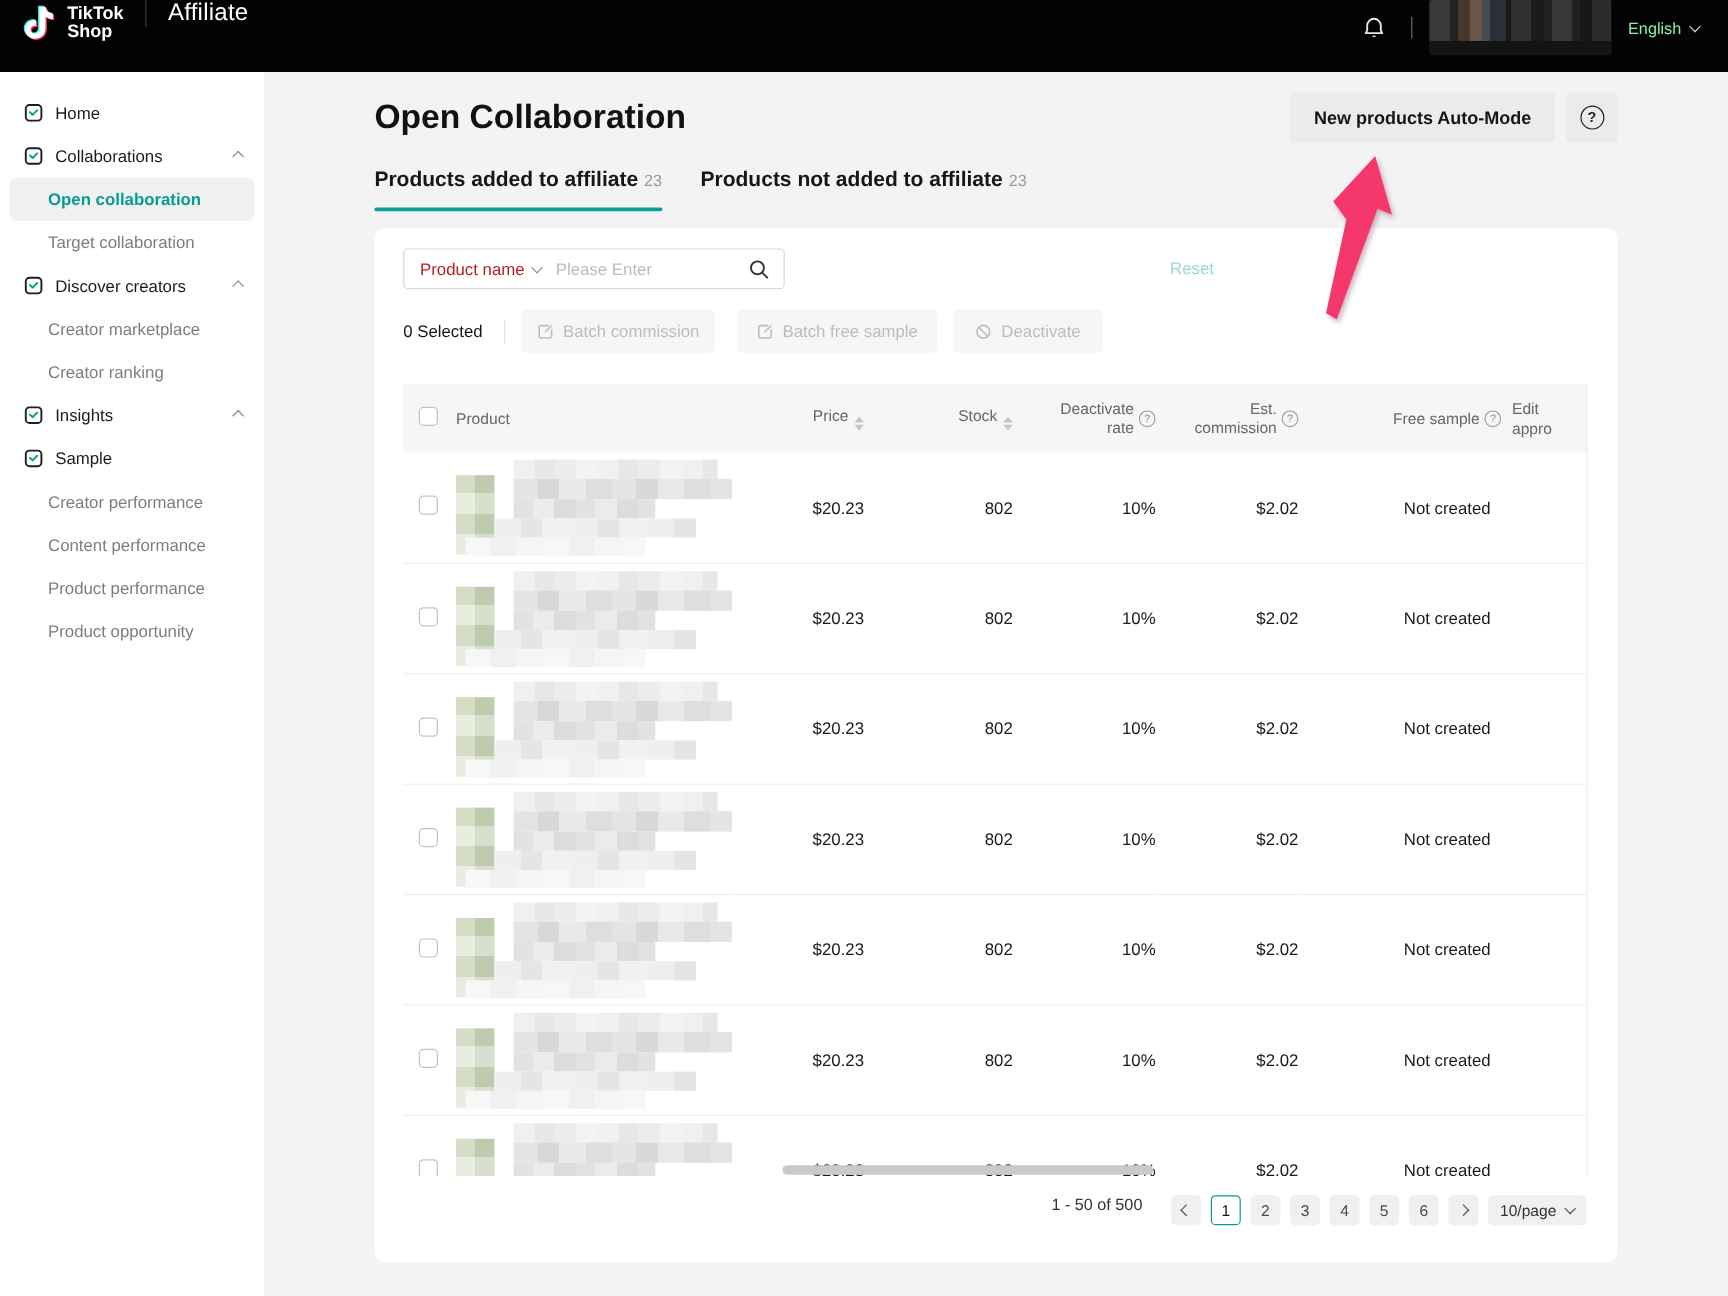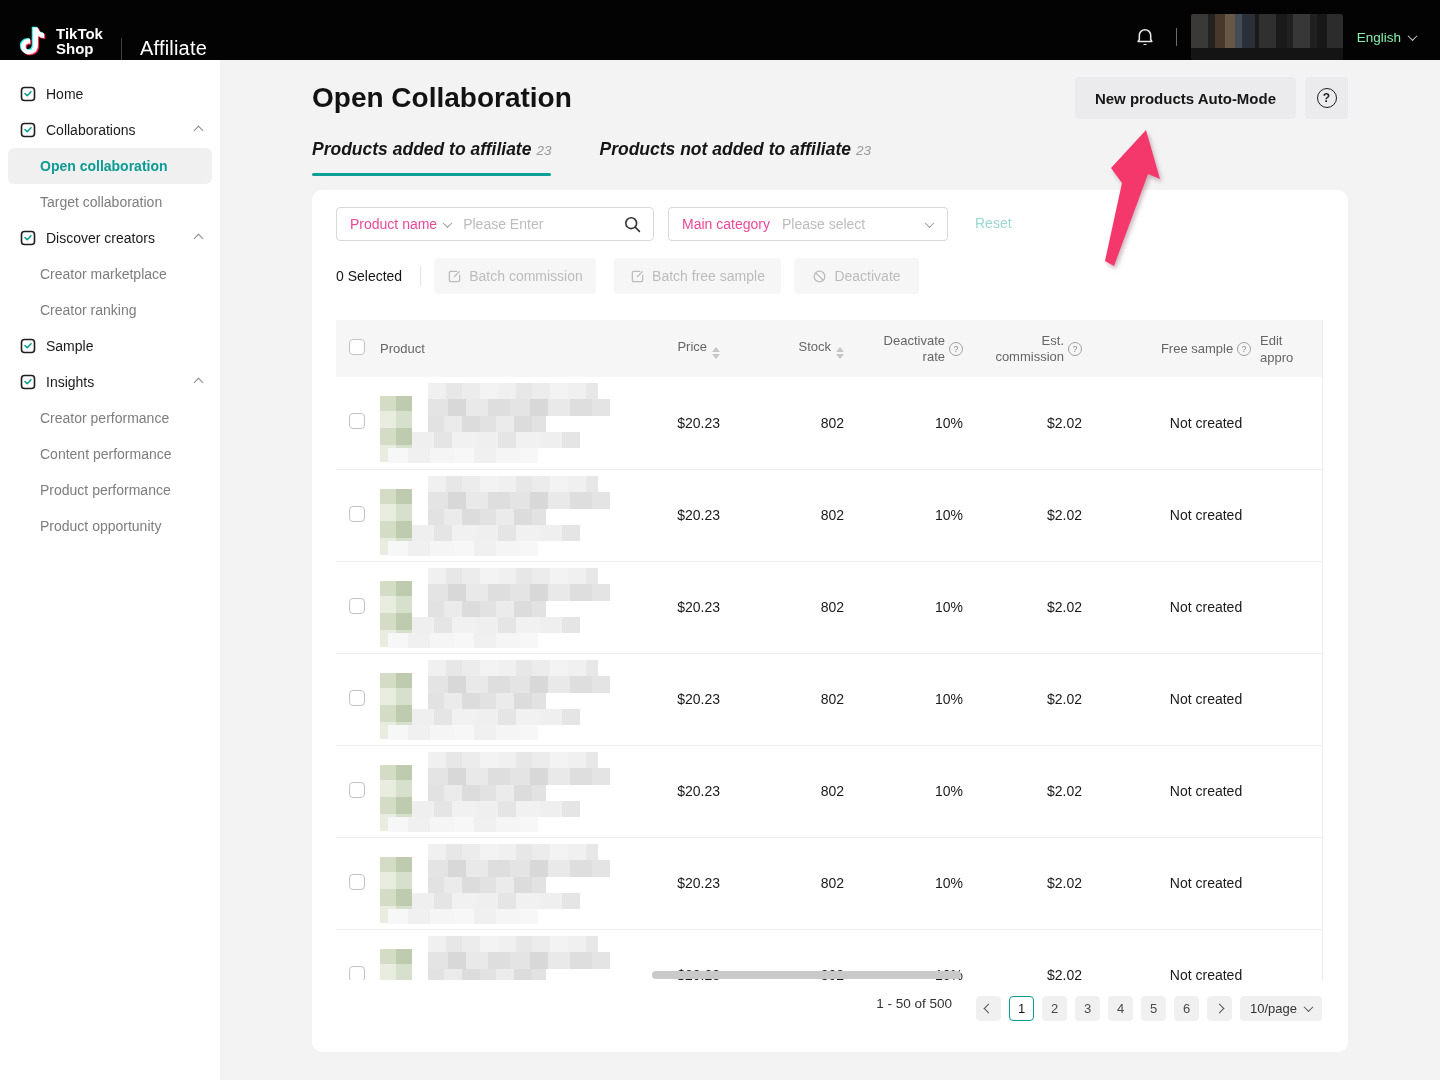--- a/index.html
+++ b/index.html
@@ -1,21 +1,21 @@
 <!DOCTYPE html>
 <html><head>
 <meta charset="utf-8">
 <style>
   * { margin:0; padding:0; box-sizing:border-box; }
   html,body { background:#e9e9e9; }
   body { font-family:"Liberation Sans", sans-serif; color:#161616; }
   #canvas { position:relative; width:1440px; height:1080px; background:#f3f3f4; overflow:hidden; }
 
   
-  .tophdr { position:absolute; left:0; top:0; width:1440px; height:60px; background:#030303; display:flex; align-items:flex-end; }
+  .tophdr { position:absolute; left:0; top:0; width:1440px; height:60px; background:#030303; display:flex; align-items:flex-start; }
   .brand { display:flex; align-items:center; margin-left:16px; }
   .note { width:34px; height:38px; }
   .brand-txt { margin-left:6px; color:#fff; line-height:15px; font-size:15px; }
   .brand-txt .b1 { font-weight:700; }
   .brand-txt .b2 { font-weight:600; }
   .hdr-div { width:1px; height:22px; background:#3f3f3f; margin:0 18px; }
   .product-name { color:#fff; font-size:20px; font-weight:500; letter-spacing:.2px; }
   .hdr-right { margin-left:auto; display:flex; align-items:center; margin-right:24px; }
   .bell { width:22px; height:24px; }
   .hdr-div2 { width:1px; height:18px; background:#6b6b6b; margin:0 14px 0 20px; }
@@ -42,34 +42,34 @@
   .side-item .lbl { flex:1; }
   .side-item.sub { padding-left:40px; color:#7d7d7d; }
   .side-item.active { margin:0 8px; padding-left:32px; height:36px; background:#f0f0f1; border-radius:6px; color:#0a9b94; font-weight:600; }
 
   
   .page-title { position:absolute; left:312px; top:82px; font-size:28px; font-weight:600; color:#121212; }
   .automode-btn { position:absolute; left:1075px; top:77px; width:221px; height:42px; background:#ebebed; border:none; border-radius:4px; font-family:inherit; font-size:15px; font-weight:600; color:#161616; cursor:pointer;text-align:center; }
   .help-btn { position:absolute; left:1305px; top:77px; width:43px; height:42px; background:#ebebed; border:none; border-radius:4px; display:flex; align-items:center; justify-content:center; cursor:pointer; }
   .qcircle { width:20px; height:20px; border:1.7px solid #1f1f1f; border-radius:50%; display:flex; align-items:center; justify-content:center; font-size:12px; font-weight:700; color:#1f1f1f; }
 
-  .tabs { position:absolute; left:312px; top:139px; display:flex; gap:48px;font-style:italic; }
+  .tabs { position:absolute; left:312px; top:139px; display:flex; gap:32px; }
   .tab { position:relative; padding-bottom:16px; display:flex; align-items:baseline; gap:5px; cursor:pointer; }
   .tab .t-lbl { font-size:17.5px; font-weight:600; color:#161616; }
   .tab .t-cnt { font-size:13.5px; color:#9a9a9a; }
   .tab.active::after { content:""; position:absolute; left:0; right:0; bottom:0; height:3px; background:#0c9f96; border-radius:2px; }
 
   
   .card { position:absolute; left:312px; top:190px; width:1036px; height:862px; background:#fff; border-radius:10px; }
 
   
   .filter-box { position:absolute; top:17px; height:34px; border:1px solid #d8d8d8; border-radius:4px; display:flex; align-items:center; background:#fff; font-size:14px; }
   .fb1 { left:24px; width:318px; }
   .fb2 { left:356px; width:280px; }
-  .fb-lbl { color:#ec4899; margin-left:13px; white-space:nowrap; }
+  .fb-lbl { color:#b91c1c; margin-left:13px; white-space:nowrap; }
   .fb1 .cv { margin-left:7px; }
   .ph { color:#bcbcbc; margin-left:12px; flex:1; }
   input.ph { border:none; outline:none; font-family:inherit; font-size:14px; background:transparent; min-width:0; }
   input.ph::placeholder { color:#bcbcbc; }
   .srch { width:17px; height:17px; margin-right:12px; flex:none; }
   .fb2 .cv { margin-right:14px; }
   .reset { position:absolute; left:663px; top:25px; font-size:14px; color:#9bd8d3; cursor:pointer; background:none; border:none; font-family:inherit; }
 
   
   .sel-txt { position:absolute; left:24px; top:68px; height:36px; line-height:36px; font-size:14px; color:#161616; }
@@ -199,29 +199,29 @@
       <span class="lbl">Creator marketplace</span>
     </div>
     <div class="side-item sub">
       <span class="lbl">Creator ranking</span>
     </div>
     <div class="side-item">
       <svg class="ic" viewBox="0 0 16 16">
           <rect x="1.5" y="1.5" width="13" height="13" rx="3" fill="none" stroke="#1f1f1f" stroke-width="1.6"></rect>
           <path d="M5 7.5l2.2 2.2L11 5.8" fill="none" stroke="#0a9b94" stroke-width="1.6" stroke-linecap="round" stroke-linejoin="round"></path>
         </svg>
-      <span class="lbl">Sample</span>
+      <span class="lbl">Insights</span>
+      <i class="cv up"></i>
     </div>
     <div class="side-item">
       <svg class="ic" viewBox="0 0 16 16">
           <rect x="1.5" y="1.5" width="13" height="13" rx="3" fill="none" stroke="#1f1f1f" stroke-width="1.6"></rect>
           <path d="M5 7.5l2.2 2.2L11 5.8" fill="none" stroke="#0a9b94" stroke-width="1.6" stroke-linecap="round" stroke-linejoin="round"></path>
         </svg>
-      <span class="lbl">Insights</span>
-      <i class="cv up"></i>
+      <span class="lbl">Sample</span>
     </div>
     <div class="side-item sub">
       <span class="lbl">Creator performance</span>
     </div>
     <div class="side-item sub">
       <span class="lbl">Content performance</span>
     </div>
     <div class="side-item sub">
       <span class="lbl">Product performance</span>
     </div>
@@ -252,25 +252,20 @@
     <div class="filter-box fb1">
       <span class="fb-lbl">Product name</span>
       <i class="cv down" style="border-color:#9a9a9a"></i>
       <input class="ph" placeholder="Please Enter" style="">
       <svg class="srch" viewBox="0 0 17 17">
         <circle cx="7.2" cy="7.2" r="5.4" fill="none" stroke="#333" stroke-width="1.6"></circle>
         <path d="M11.4 11.4l4 4" stroke="#333" stroke-width="1.6" stroke-linecap="round"></path>
       </svg>
     </div>
 
-    <div class="filter-box fb2">
-      <span class="fb-lbl">Main category</span>
-      <span class="ph">Please select</span>
-      <i class="cv down" style="border-color:#9a9a9a"></i>
-    </div>
 
     <button class="reset">Reset</button>
 
     <div class="sel-txt">0 Selected</div>
     <div class="sel-div"></div>
 
     <button class="act-btn ab1">
       <svg class="act-ic" viewBox="0 0 16 16">
         <path d="M10.5 2.5H4A1.5 1.5 0 0 0 2.5 4v8A1.5 1.5 0 0 0 4 13.5h8A1.5 1.5 0 0 0 13.5 12V6.5" fill="none" stroke="#bcbcbc" stroke-width="1.4" stroke-linecap="round"></path>
         <path d="M13.2 2.8L8 8" stroke="#bcbcbc" stroke-width="1.4" stroke-linecap="round"></path>

